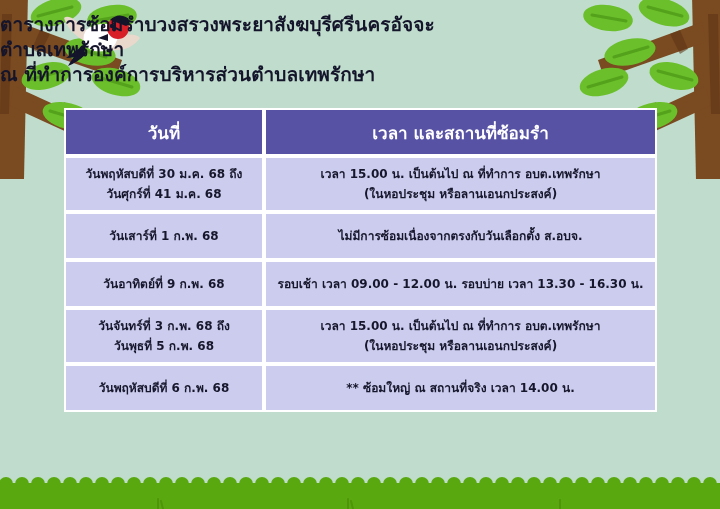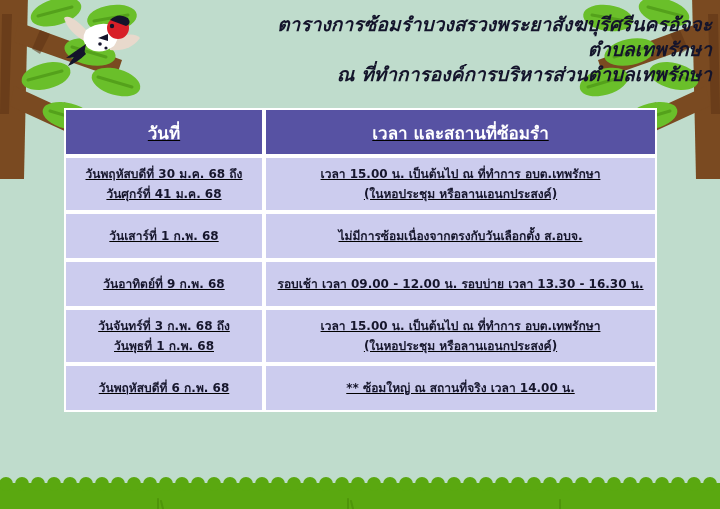--- a/index.html
+++ b/index.html
@@ -22,43 +22,41 @@
 
   #tree-left  { left:-6px;  top:-6px; }
   #tree-right { right:-6px; top:-6px; }
   #bird       { left:60px;  top:4px;  }
   #grass      { left:0;     bottom:0; }
 
   
   .title-block {
     position:absolute;
     left:0; right:8px; top:12px;
-    text-align:right;
+    text-align:left;
     z-index:4;
-    font-style:italic;
   }
   .title-line {
     color:#14142b;
     font-weight:bold;
     font-size:19px;
     line-height:25px;
     letter-spacing:0.1px;
   }
 
   
   .schedule-table {
     position:absolute;
     left:64px; top:108px;
     width:593px;
     border-collapse:separate;
     border-spacing:0;
     background:#bef264;
     z-index:3;
     table-layout:fixed;
-    text-decoration:underline;
   }
   .schedule-table th,
   .schedule-table td {
     border:2px solid #ffffff;
     text-align:center;
     vertical-align:middle;
     padding:6px 8px;
   }
   .schedule-table thead th {
     background:#5752a3;
@@ -259,21 +257,21 @@
         <td>
           <span class="cell-line">วันอาทิตย์ที่ 9 ก.พ. 68</span>
         </td>
         <td>
           <span class="cell-line">รอบเช้า เวลา 09.00 - 12.00 น.   รอบบ่าย เวลา 13.30 - 16.30 น.</span>
         </td>
       </tr>
       <tr class="row-tall">
         <td>
           <span class="cell-line">วันจันทร์ที่ 3 ก.พ. 68 ถึง</span>
-          <span class="cell-line">วันพุธที่ 1 ก.พ. 68</span>
+          <span class="cell-line">วันพุธที่ 5 ก.พ. 68</span>
         </td>
         <td>
           <span class="cell-line">เวลา 15.00 น. เป็นต้นไป ณ ที่ทำการ อบต.เทพรักษา</span>
           <span class="cell-line">(ในหอประชุม หรือลานเอนกประสงค์)</span>
         </td>
       </tr>
       <tr class="row-short">
         <td>
           <span class="cell-line">วันพฤหัสบดีที่ 6 ก.พ. 68</span>
         </td>

